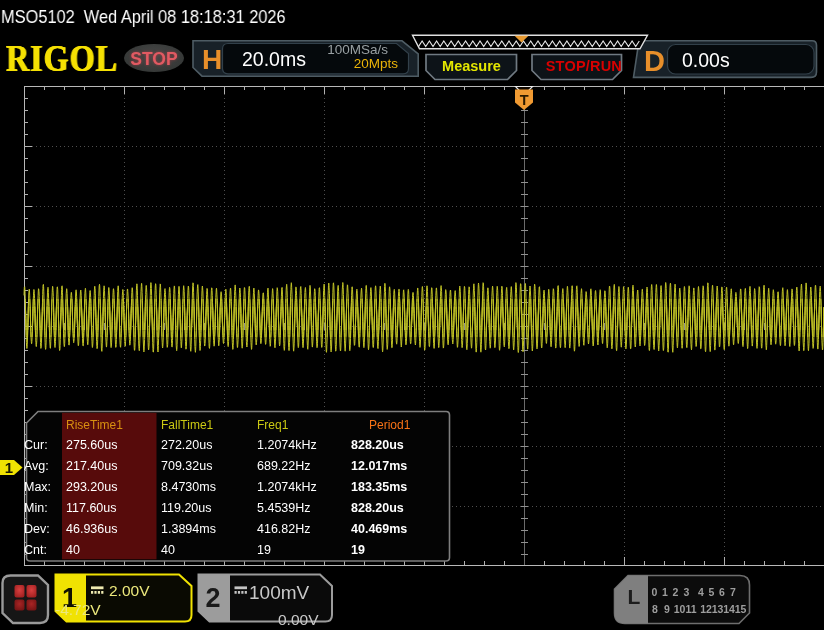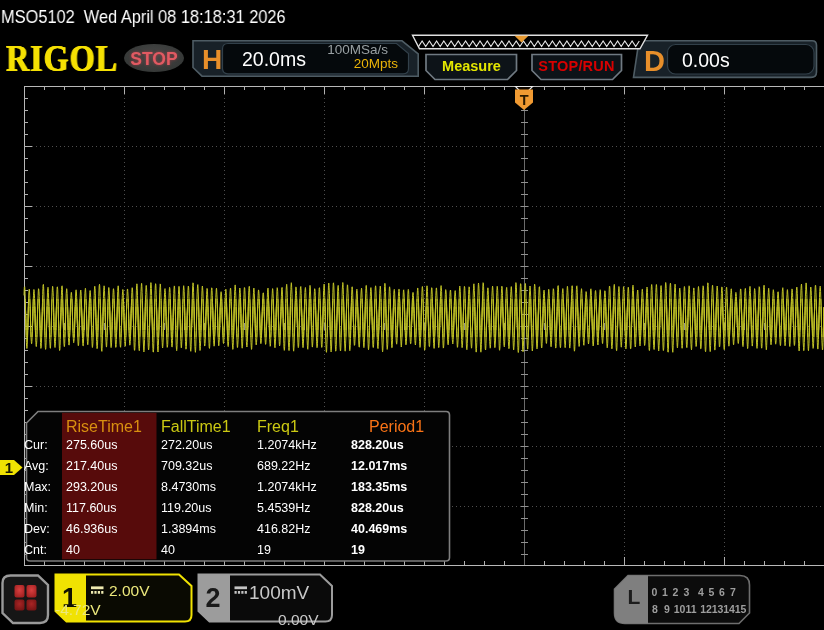--- a/index.html
+++ b/index.html
@@ -9,28 +9,28 @@
 #stopb{left:124px;top:44px;width:60px;height:28px;border-radius:50%;background:radial-gradient(ellipse at 50% 42%,#484848,#2e3230);color:#e15a62;font-weight:bold;font-size:17.5px;text-align:center;line-height:31px;letter-spacing:0px;text-shadow:0 0 3px rgba(220,60,70,0.55);}
 .panel{fill:#182128;stroke:#4e5c64;stroke-width:1.6;}
 .field{fill:#05090c;stroke:#32404a;stroke-width:1.2;}
 #htxt{left:202px;top:44px;color:#e88f2a;font-size:28px;font-weight:bold;}
 #hval{left:241.5px;top:48.3px;color:#fff;font-size:19.5px;}
 #hsa{left:0;top:42.7px;width:388px;text-align:right;color:#99a0a3;font-size:13.5px;line-height:13.5px;}
 #hpt{left:0;top:57.4px;width:398px;text-align:right;color:#eab308;font-size:13.5px;line-height:13.5px;}
 #dtxt{left:644px;top:44.5px;color:#e88f2a;font-size:29px;font-weight:bold;}
 #dval{left:682px;top:48.7px;color:#fff;font-size:19.5px;}
 #measbtn{left:425px;top:54px;width:93px;height:38px;color:#e3e600;font-weight:bold;font-size:14.5px;text-align:center;line-height:25px;}
-#runbtn{left:531px;top:54px;width:91px;height:26px;color:#d90000;font-weight:bold;font-size:14.5px;text-align:center;line-height:25px;letter-spacing:0.2px;}
+#runbtn{left:531px;top:54px;width:91px;height:26px;color:#d90000;font-weight:bold;font-size:14.5px;text-align:right;line-height:25px;letter-spacing:0.2px;}
 .mrow{position:absolute;left:0;top:0;height:16px;font-size:12.5px;color:#fff;white-space:pre;}
 .ml{position:absolute;left:24px;}
 .m1{position:absolute;left:66px;}
 .m2{position:absolute;left:161px;}
 .m3{position:absolute;left:257px;}
 .m4{position:absolute;left:351px;font-weight:bold;}
-.hdr{position:absolute;top:417.5px;font-size:16px;}
+.hdr{position:absolute;top:417.5px;font-size:12px;}
 #ch1v1{left:108.5px;top:582px;color:#ece87c;font-size:15.5px;}
 #ch1v2{left:55px;top:601px;width:122.5px;text-align:left;color:#ece87c;font-size:15.5px;}
 #ch2v1{left:249px;top:582px;color:#c8c8c8;font-size:19px;}
 #ch2v2{left:198px;top:601px;width:120.5px;text-align:right;color:#c8c8c8;font-size:15.5px;margin-top:10px;}
 </style></head>
 <body>
 <div class="abs" id="title">MSO5102  Wed April 08 18:18:31 2026</div>
 <div class="abs" id="logo">RIGOL</div>
 <div class="abs" id="stopb">STOP</div>
 

